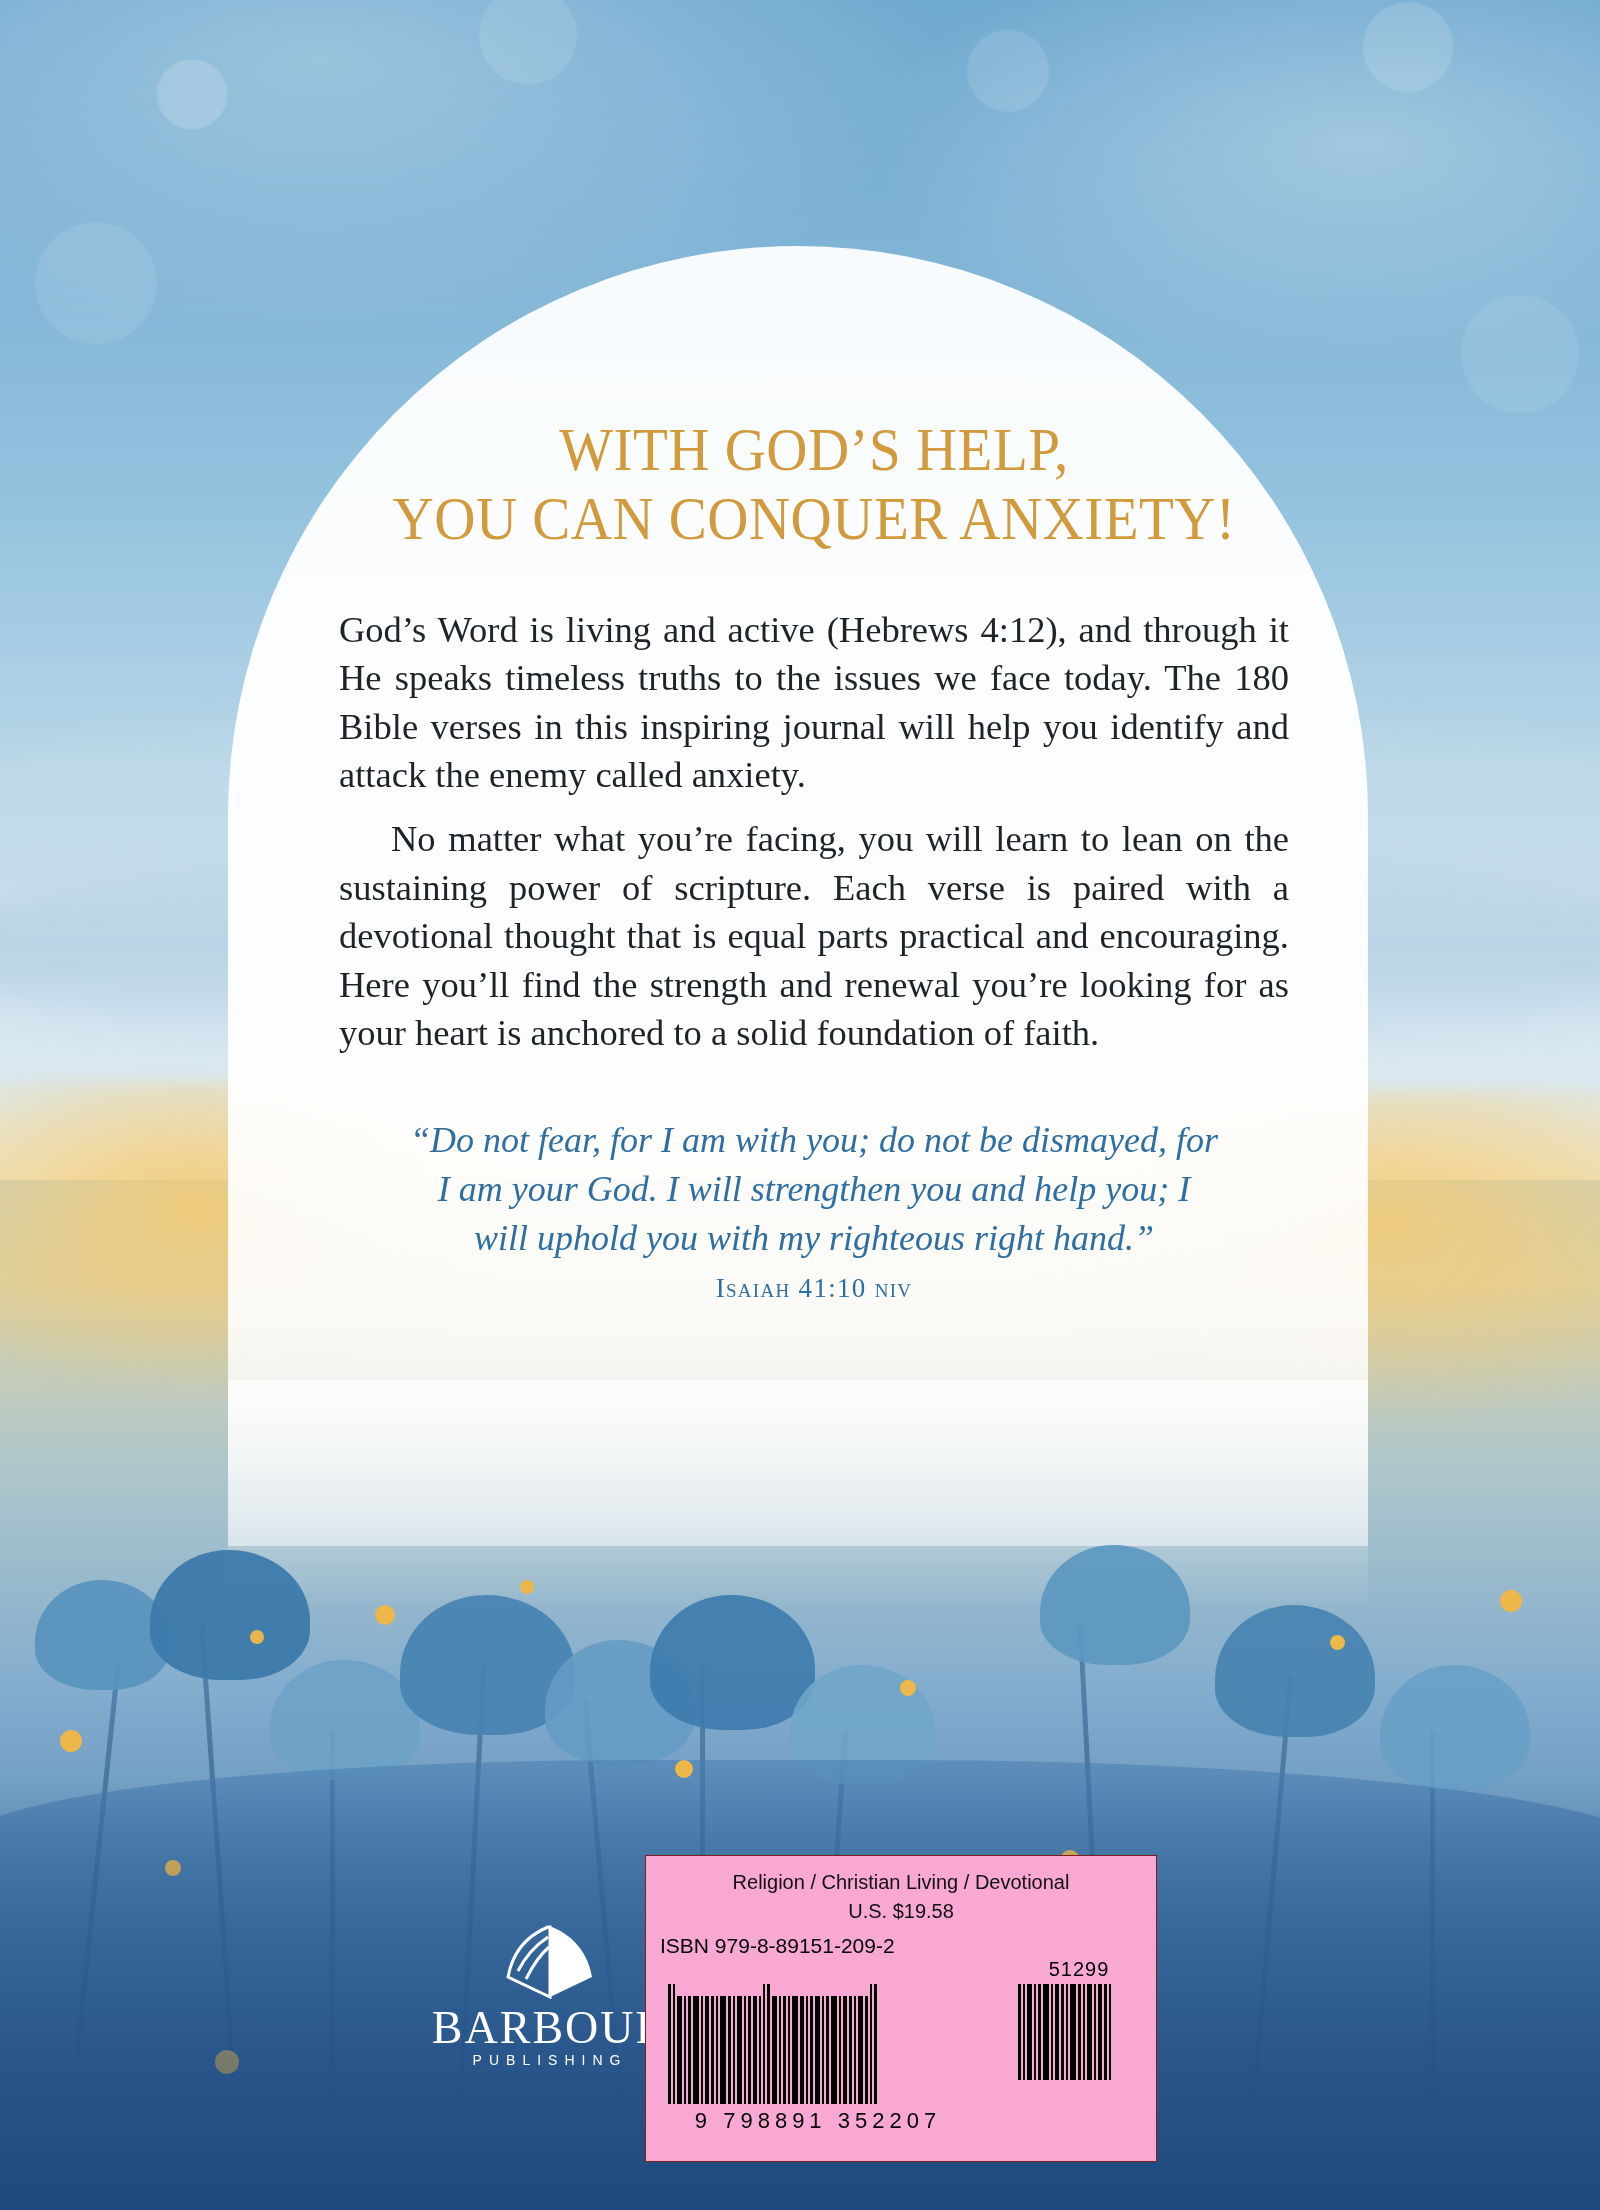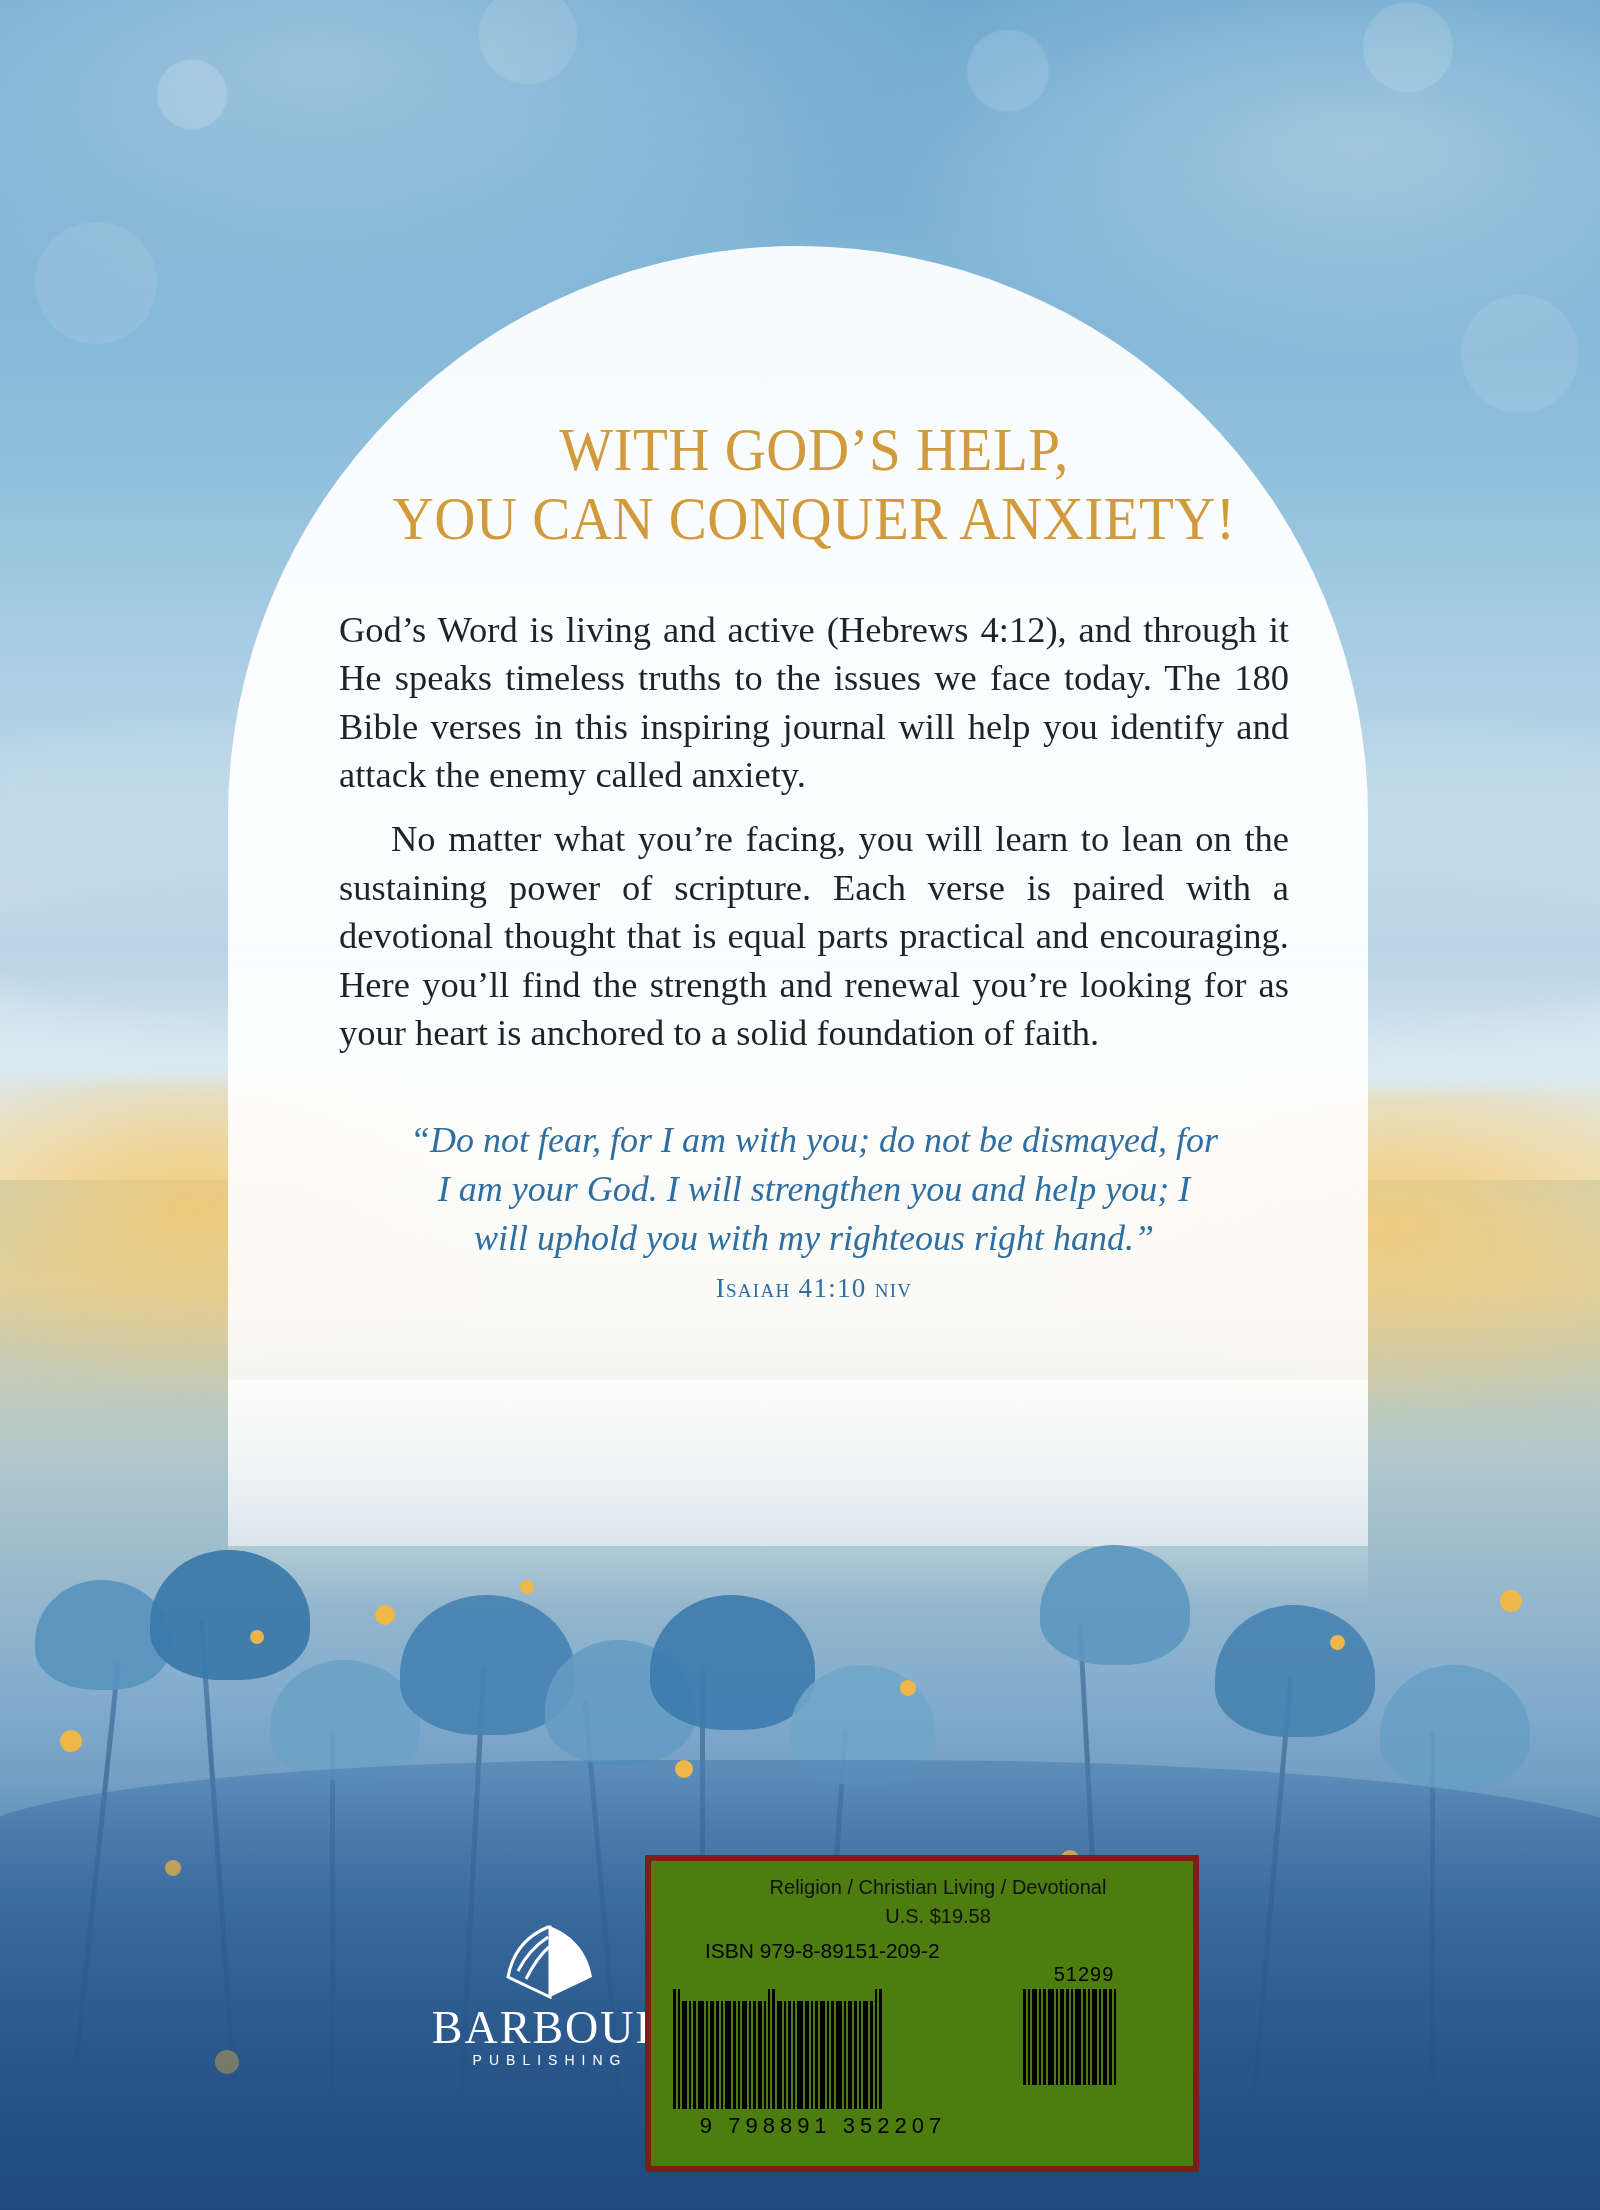--- a/index.html
+++ b/index.html
@@ -182,33 +182,32 @@
     font-size: 14px;
     letter-spacing: 7px;
     margin-top: 9px;
   }
 
   
   .barcode-block {
     position: absolute;
     left: 645px; top: 1855px;
     width: 510px; height: 305px;
-    background: #4d7c0f;
-    border: 6px solid #7f1d1d;
-    padding-left: 32px;
+    background: #f9a8d4;
+    border: 1px solid #7f1d1d;
   }
   .bc-line {
     text-align: center;
     font-family: "Liberation Sans", sans-serif;
     color: #111;
     font-size: 20px;
     line-height: 1.45;
   }
   .bc-cat { margin-top: 12px; }
-  .bc-isbn { text-align: left; margin-left: 22px; margin-top: 8px; font-size: 21px; }
+  .bc-isbn { text-align: left; margin-left: 14px; margin-top: 8px; font-size: 21px; }
   .bars-main {
     position: absolute;
     left: 22px; top: 128px;
     width: 300px; height: 120px;
     display: flex;
     align-items: flex-end;
   }
   .bars-addon {
     position: absolute;
     left: 372px; top: 128px;

